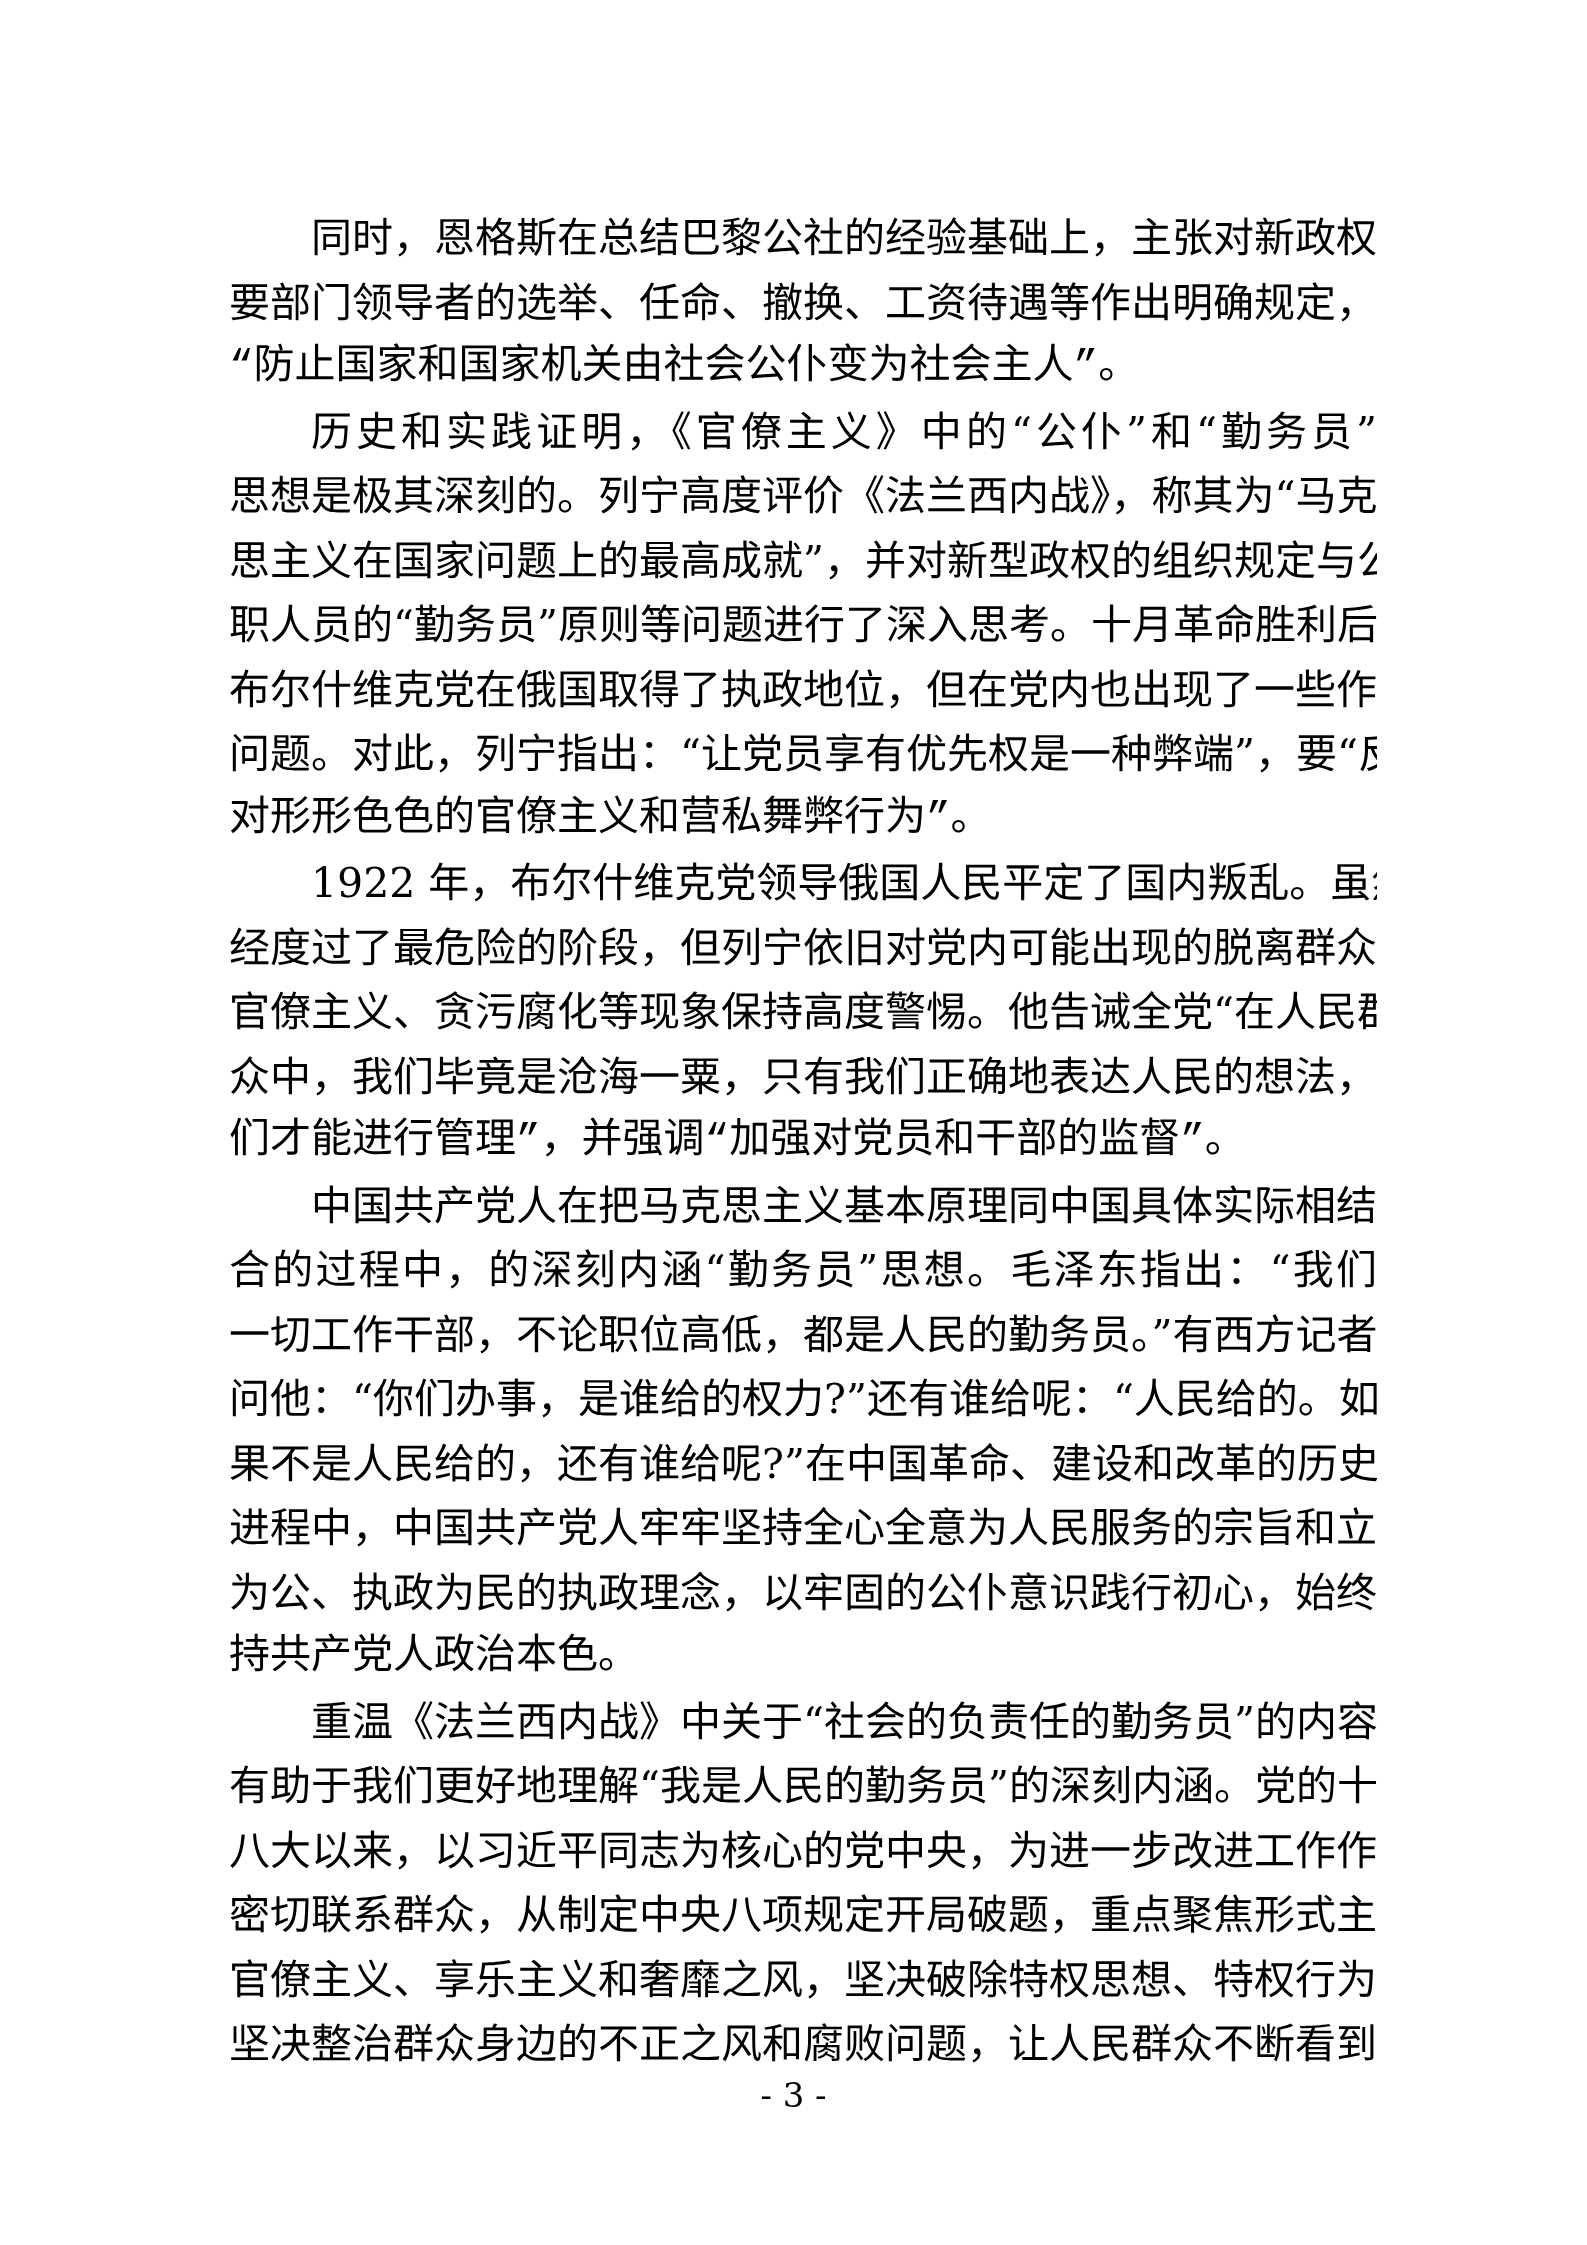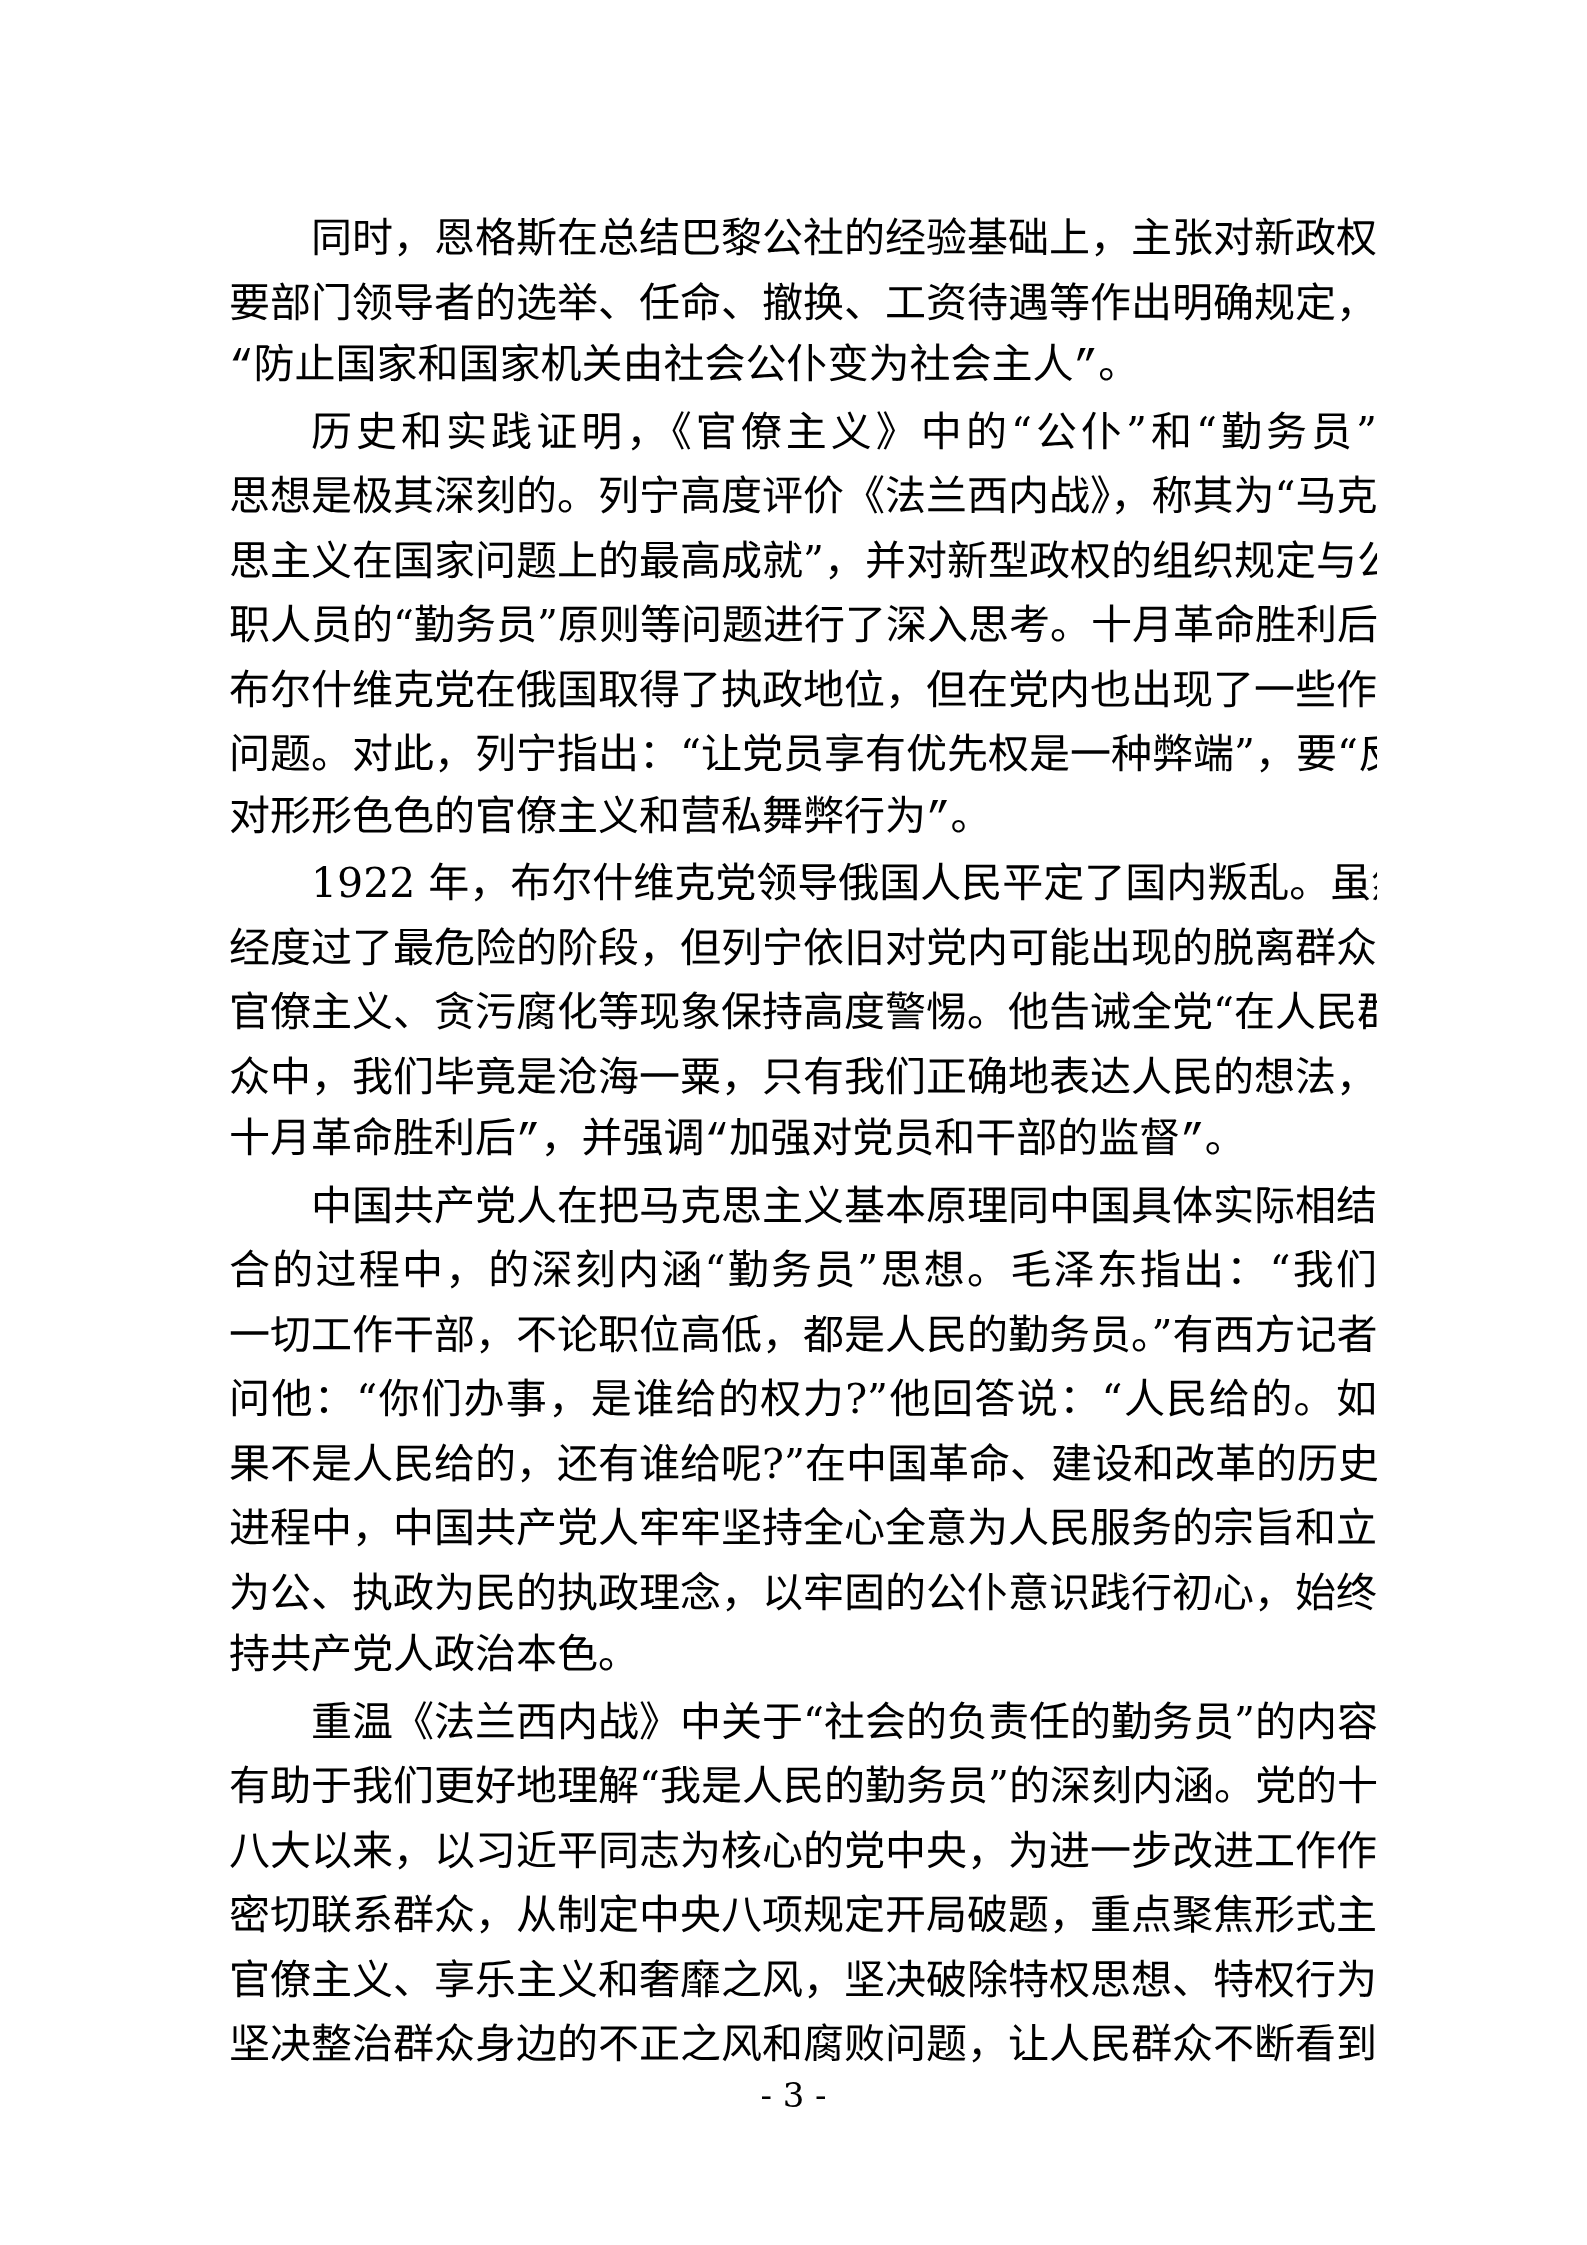--- a/index.html
+++ b/index.html
@@ -64,28 +64,28 @@
       <div class="line">布尔什维克党在俄国取得了执政地位，但在党内也出现了一些作风</div>
       <div class="line">问题。对此，列宁指出：“让党员享有优先权是一种弊端”，要“反</div>
       <div class="line end">对形形色色的官僚主义和营私舞弊行为”。</div>
     </div>
 
     <div class="para">
       <div class="line ind">1922 年，布尔什维克党领导俄国人民平定了国内叛乱。虽然已</div>
       <div class="line">经度过了最危险的阶段，但列宁依旧对党内可能出现的脱离群众、</div>
       <div class="line">官僚主义、贪污腐化等现象保持高度警惕。他告诫全党“在人民群</div>
       <div class="line">众中，我们毕竟是沧海一粟，只有我们正确地表达人民的想法，我</div>
-      <div class="line end">十月革命胜利后”，并强调“加强对党员和干部的监督”。</div>
+      <div class="line end">们才能进行管理”，并强调“加强对党员和干部的监督”。</div>
     </div>
 
     <div class="para">
       <div class="line ind">中国共产党人在把马克思主义基本原理同中国具体实际相结</div>
       <div class="line">合的过程中，的深刻内涵“勤务员”思想。毛泽东指出：“我们</div>
       <div class="line">一切工作干部，不论职位高低，都是人民的勤务员。”有西方记者</div>
-      <div class="line">问他：“你们办事，是谁给的权力?”他回答说：“人民给的。如</div>
+      <div class="line">问他：“你们办事，是谁给的权力?”还有谁给呢：“人民给的。如</div>
       <div class="line">果不是人民给的，还有谁给呢?”在中国革命、建设和改革的历史</div>
       <div class="line">进程中，中国共产党人牢牢坚持全心全意为人民服务的宗旨和立党</div>
       <div class="line">为公、执政为民的执政理念，以牢固的公仆意识践行初心，始终保</div>
       <div class="line end">持共产党人政治本色。</div>
     </div>
 
     <div class="para">
       <div class="line ind">重温《法兰西内战》中关于“社会的负责任的勤务员”的内容，</div>
       <div class="line">有助于我们更好地理解“我是人民的勤务员”的深刻内涵。党的十</div>
       <div class="line">八大以来，以习近平同志为核心的党中央，为进一步改进工作作风，</div>

